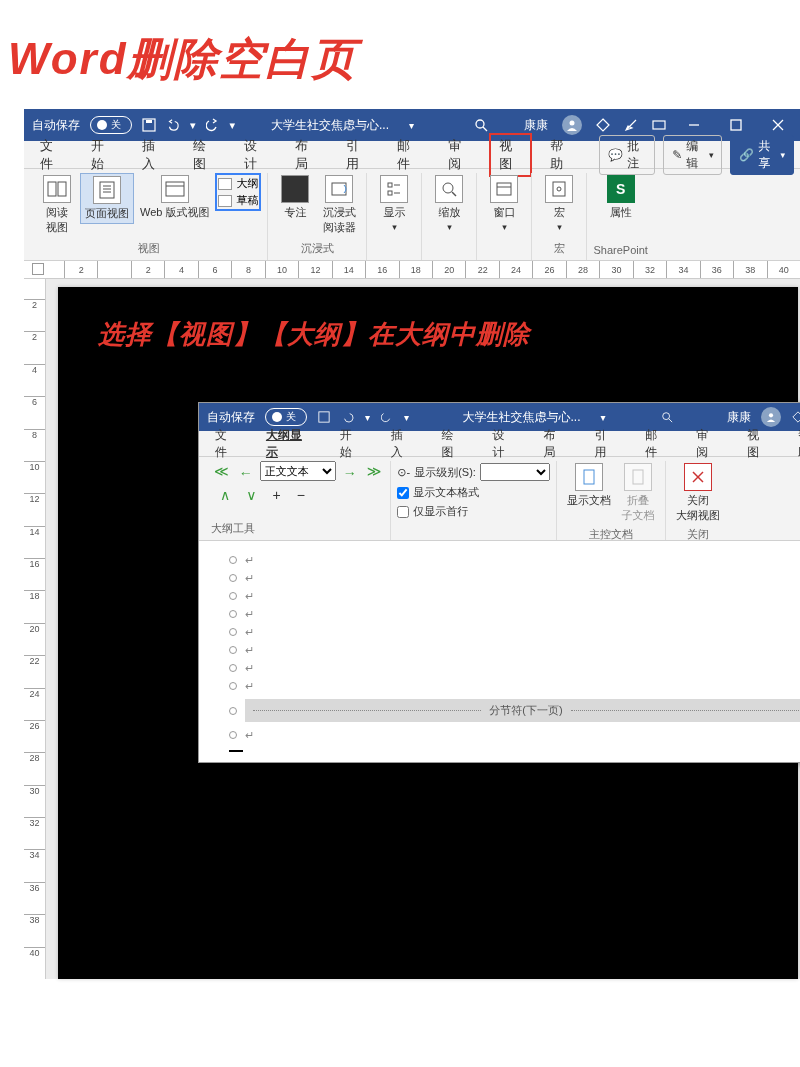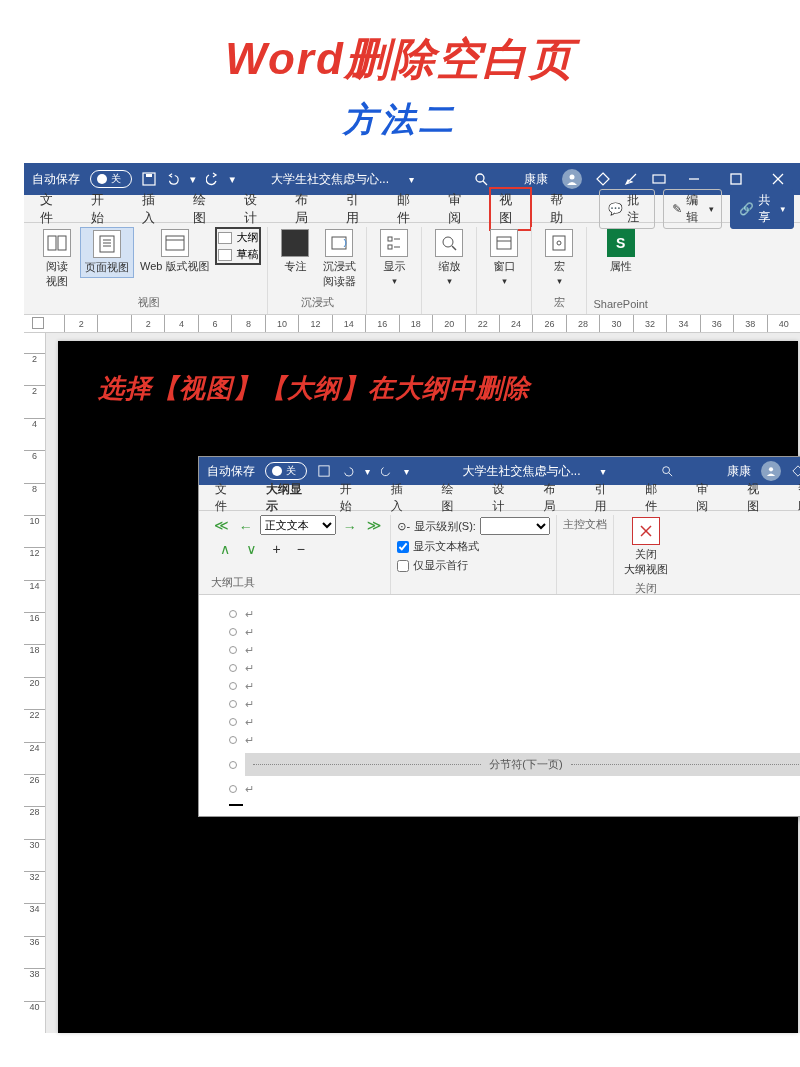--- a/index.html
+++ b/index.html
@@ -1,47 +1,47 @@
 <!DOCTYPE html>
 <html><head>
 <meta charset="utf-8">
 <style>
 * { margin: 0; padding: 0; box-sizing: border-box; }
 body { width: 800px; height: 1067px; background: #fff; font-family: "Microsoft YaHei", sans-serif; font-size: 12px; overflow: hidden; position: relative; }
-.title-area { text-align: center; padding: 30px 0 20px; }
+.title-area { text-align: left; padding: 30px 8px 20px; }
 .title-red { font-size: 44px; font-weight: bold; color: #e3382e; font-style: italic; letter-spacing: 2px; }
 .title-blue { font-size: 34px; font-weight: bold; color: #1b5bd6; font-style: italic; margin-top: 8px; letter-spacing: 4px; }
 .word-app { position: relative; padding-left: 24px; }
 .titlebar { background: #2f5496; height: 32px; display: flex; align-items: center; color: #fff; font-size: 12px; padding: 0 8px; gap: 8px; }
 .titlebar .tb-left { display: flex; align-items: center; gap: 10px; }
 .titlebar .tb-center { flex: 1; text-align: center; display: flex; align-items: center; justify-content: center; gap: 20px; }
 .titlebar .tb-right { display: flex; align-items: center; gap: 14px; }
 .autosave-pill { border: 1px solid #fff; border-radius: 10px; padding: 1px 10px 1px 6px; display: flex; align-items: center; gap: 4px; font-size: 10px; }
 .autosave-pill .dot { width: 10px; height: 10px; border-radius: 50%; background: #fff; }
 .tb-icon { width: 14px; height: 14px; display: inline-flex; align-items: center; justify-content: center; }
 .avatar { width: 20px; height: 20px; border-radius: 50%; background: #8aa3c4; display: flex; align-items: center; justify-content: center; }
 .win-btn { width: 28px; height: 28px; display: flex; align-items: center; justify-content: center; }
 .tabbar { background: #f3f3f3; border-bottom: 1px solid #d0d0d0; height: 28px; display: flex; align-items: center; padding: 0 6px; gap: 8px; font-size: 13px; color: #333; }
 .tabbar .tab { padding: 4px 10px; cursor: pointer; }
-.tabbar .tab.active { font-weight: bold; }
+.tabbar .tab.active { text-decoration: underline; font-weight: bold; }
 .tabbar .tab.redbox { border: 2px solid #e3382e; padding: 2px 8px; }
 .tabbar .spacer { flex: 1; }
 .tabbar .rbtn { border: 1px solid #bdbdbd; border-radius: 3px; padding: 2px 8px; display: flex; align-items: center; gap: 4px; font-size: 12px; }
 .ribbon { background: #f3f3f3; border-bottom: 1px solid #d0d0d0; display: flex; padding: 4px 6px 0; height: 92px; }
 .rgroup { display: flex; flex-direction: column; align-items: center; border-right: 1px solid #dcdcdc; padding: 0 6px; }
 .rgroup:last-child { border-right: none; }
 .rgroup .items { display: flex; align-items: flex-start; gap: 2px; flex: 1; }
 .rgroup .label { font-size: 11px; color: #666; padding: 2px 0 4px; }
 .rbtn-lg { display: flex; flex-direction: column; align-items: center; padding: 2px 4px; gap: 2px; font-size: 11px; color: #333; min-width: 42px; }
 .rbtn-lg .icn { width: 28px; height: 28px; border: 1px solid #999; background: #fff; display: flex; align-items: center; justify-content: center; }
 .rbtn-lg.selected { background: #d4e2f4; border: 1px solid #8fb0db; }
 .small-list { display: flex; flex-direction: column; gap: 2px; font-size: 11px; padding: 2px; }
 .small-list .srow { display: flex; align-items: center; gap: 4px; }
 .small-list .sicn { width: 14px; height: 12px; border: 1px solid #999; background: #fff; }
-.redbox2 { border: 2px solid #404040; padding: 1px; }
+.redbox2 { border: 2px solid #3b82f6; padding: 1px; }
 .ruler-h { height: 18px; background: #fff; border-bottom: 1px solid #ccc; position: relative; font-size: 9px; color: #555; overflow: hidden; }
 .ruler-h .marks { position: absolute; left: 40px; right: 0; top: 0; bottom: 0; display: flex; }
 .ruler-h .seg { width: 40px; border-left: 1px solid #aaa; height: 18px; text-align: center; line-height: 18px; }
 .ruler-v { width: 22px; background: #fff; border-right: 1px solid #ccc; font-size: 9px; color: #555; display: flex; flex-direction: column; align-items: center; padding-top: 20px; }
 .ruler-v .vseg { height: 38px; width: 100%; border-top: 1px solid #aaa; text-align: center; writing-mode: horizontal-tb; }
 .doc-area { display: flex; height: 700px; background: #ececec; }
 .page { background: #000000; margin: 8px 0 0 12px; width: 740px; min-height: 680px; box-shadow: 0 0 4px rgba(0,0,0,0.2); padding: 30px 40px; position: relative; }
 .instruction { font-size: 26px; font-weight: bold; color: #e3382e; font-style: italic; margin: 0 0 50px 0; letter-spacing: 1px; }
 .inner-word { border: 1px solid #999; box-shadow: 0 2px 6px rgba(0,0,0,0.3); margin-left: 100px; width: 640px; background: #fff; }
 .inner-word .titlebar { height: 28px; }
@@ -58,21 +58,20 @@
 .section-break { height: 23px; background: #d9d9d9; margin: 4px 0; display: flex; align-items: center; justify-content: center; font-size: 11px; color: #555; position: relative; }
 .section-break::before, .section-break::after { content: ""; flex: 1; border-top: 1px dotted #888; margin: 0 8px; }
 .cursor-line { width: 14px; height: 2px; background: #000; margin-top: 6px; }
 svg { display: block; }
 </style>
 </head>
 <body>
 
 <div class="title-area">
   <div class="title-red">Word删除空白页</div>
-  <div class="title-blue">方法二</div>
 </div>
 
 <div class="word-app">
 
   <div class="titlebar">
     <div class="tb-left">
       <span>自动保存</span>
       <span class="autosave-pill">
         <span class="dot"></span>
           <span>关</span>
@@ -475,20 +474,39 @@
                   <span>显示文本格式</span>
                 </div>
               <div class="chk-row">
                   <input type="checkbox" style="">
                   <span>仅显示首行</span>
                 </div>
             </div>
             <div class="label">&nbsp;</div>
           </div>
           <div class="rgroup">
+            <div class="items">
+              <div class="rbtn-lg">
+                  <div class="icn">
+                    <svg width="16" height="18">
+                      <rect x="3" y="2" width="10" height="14" fill="none" stroke="#4a90d9"></rect>
+                    </svg>
+                  </div>
+                  <span>显示文档</span>
+                </div>
+              <div class="rbtn-lg" style="opacity:0.5">
+                  <div class="icn">
+                    <svg width="16" height="18">
+                      <rect x="3" y="2" width="10" height="14" fill="none" stroke="#999"></rect>
+                    </svg>
+                  </div>
+                  <span style="white-space:pre-line;text-align:center">折叠
+子文档</span>
+                </div>
+            </div>
             <div class="label">主控文档</div>
           </div>
           <div class="rgroup">
             <div class="items">
               <div class="rbtn-lg">
                   <div class="icn" style="border-color:#c33">
                     <svg width="16" height="16">
                       <line x1="3" y1="3" x2="13" y2="13" stroke="#c33" stroke-width="1.5"></line>
                       <line x1="13" y1="3" x2="3" y2="13" stroke="#c33" stroke-width="1.5"></line>
                     </svg>

